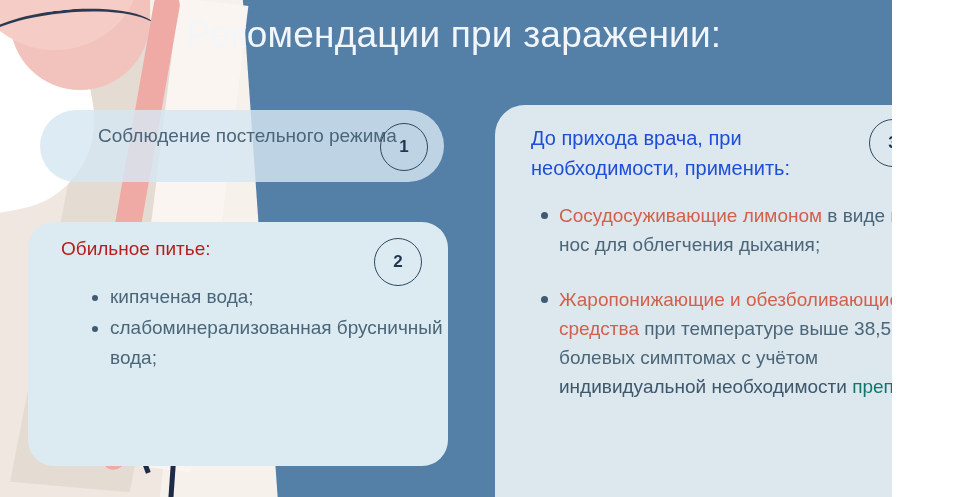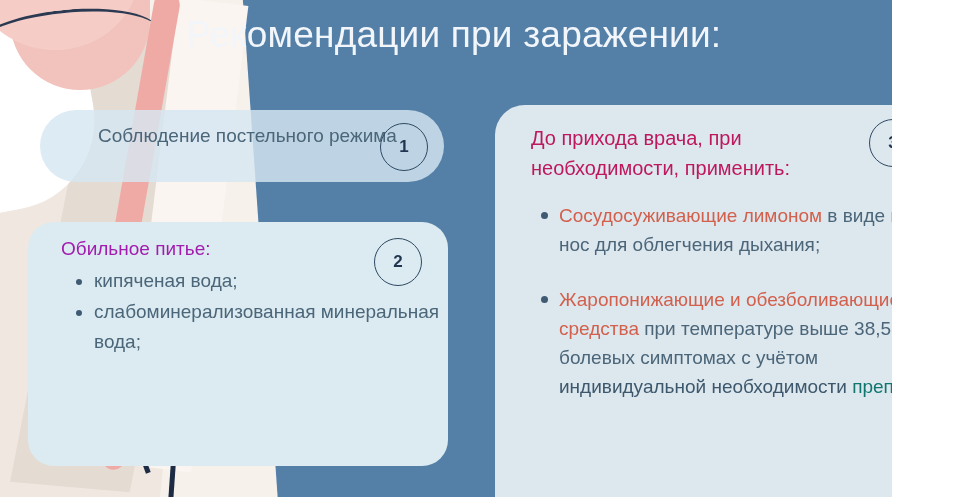--- a/index.html
+++ b/index.html
@@ -178,26 +178,26 @@
     font-size: 19px;
     line-height: 26px;
     color: #4b6679;
     margin-left: 32px;
   }
   .c2-heading {
     position: absolute;
     left: 33px; top: 14px;
     font-size: 19px;
     line-height: 26px;
-    color: #a21caf;
+    color: #b91c1c;
   }
   .c2-list {
     position: absolute;
     left: 36px; top: 44px;
-    margin: 0;
+    margin: 16px;
     padding: 0 0 0 30px;
     list-style: none;
     width: 370px;
   }
   .c2-list li {
     position: relative;
     font-size: 19px;
     line-height: 30px;
     color: #4b6679;
     margin-bottom: 1px;
@@ -210,21 +210,21 @@
     border-radius: 50%;
     background: #3f5b74;
   }
 
   .c3-heading {
     position: absolute;
     left: 36px; top: 18px;
     width: 345px;
     font-size: 20px;
     line-height: 30px;
-    color: #be185d;
+    color: #1d4ed8;
     font-weight: 500;
   }
   .c3-list {
     position: absolute;
     left: 38px; top: 96px;
     margin: 0;
     padding: 0 0 0 26px;
     list-style: none;
     width: 410px;
   }
@@ -277,21 +277,21 @@
       <div class="num-badge badge-1">1</div>
     </div>
   </div>
 
   <div class="card card-2">
     <div class="card-body">
       <div class="c2-heading">Обильное питье:</div>
       <div class="num-badge badge-2">2</div>
       <ul class="c2-list">
         <li>кипяченая вода;</li>
-        <li>слабоминерализованная минеральная вода;</li>
+        <li>слабоминерализованная брусничный вода;</li>
       </ul>
     </div>
   </div>
 
   <div class="card card-3">
     <div class="card-body">
       <div class="c3-heading">До прихода врача, при необходимости, применить:</div>
       <div class="num-badge badge-3">3</div>
       <ul class="c3-list">
         <li><span class="accent">Сосудосуживающие лимоном</span><span> в виде капель в нос для облегчения дыхания;</span></li>

